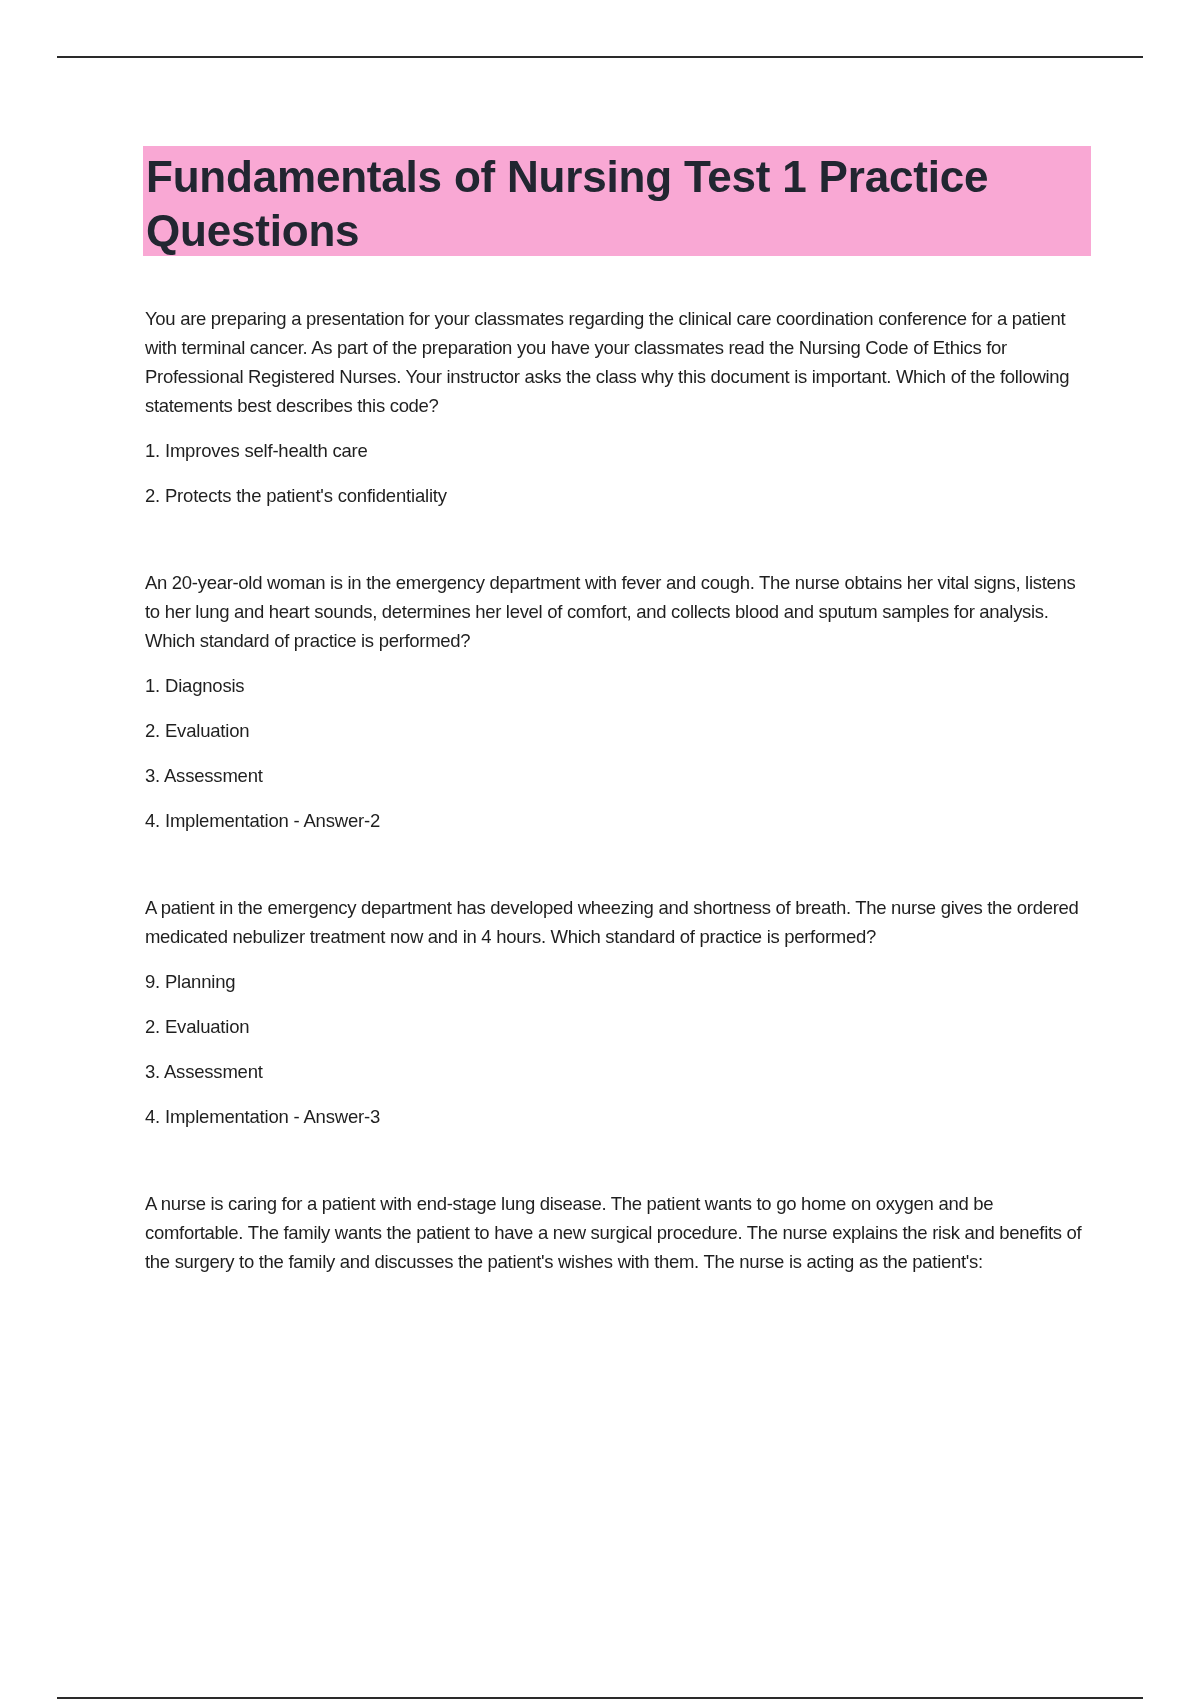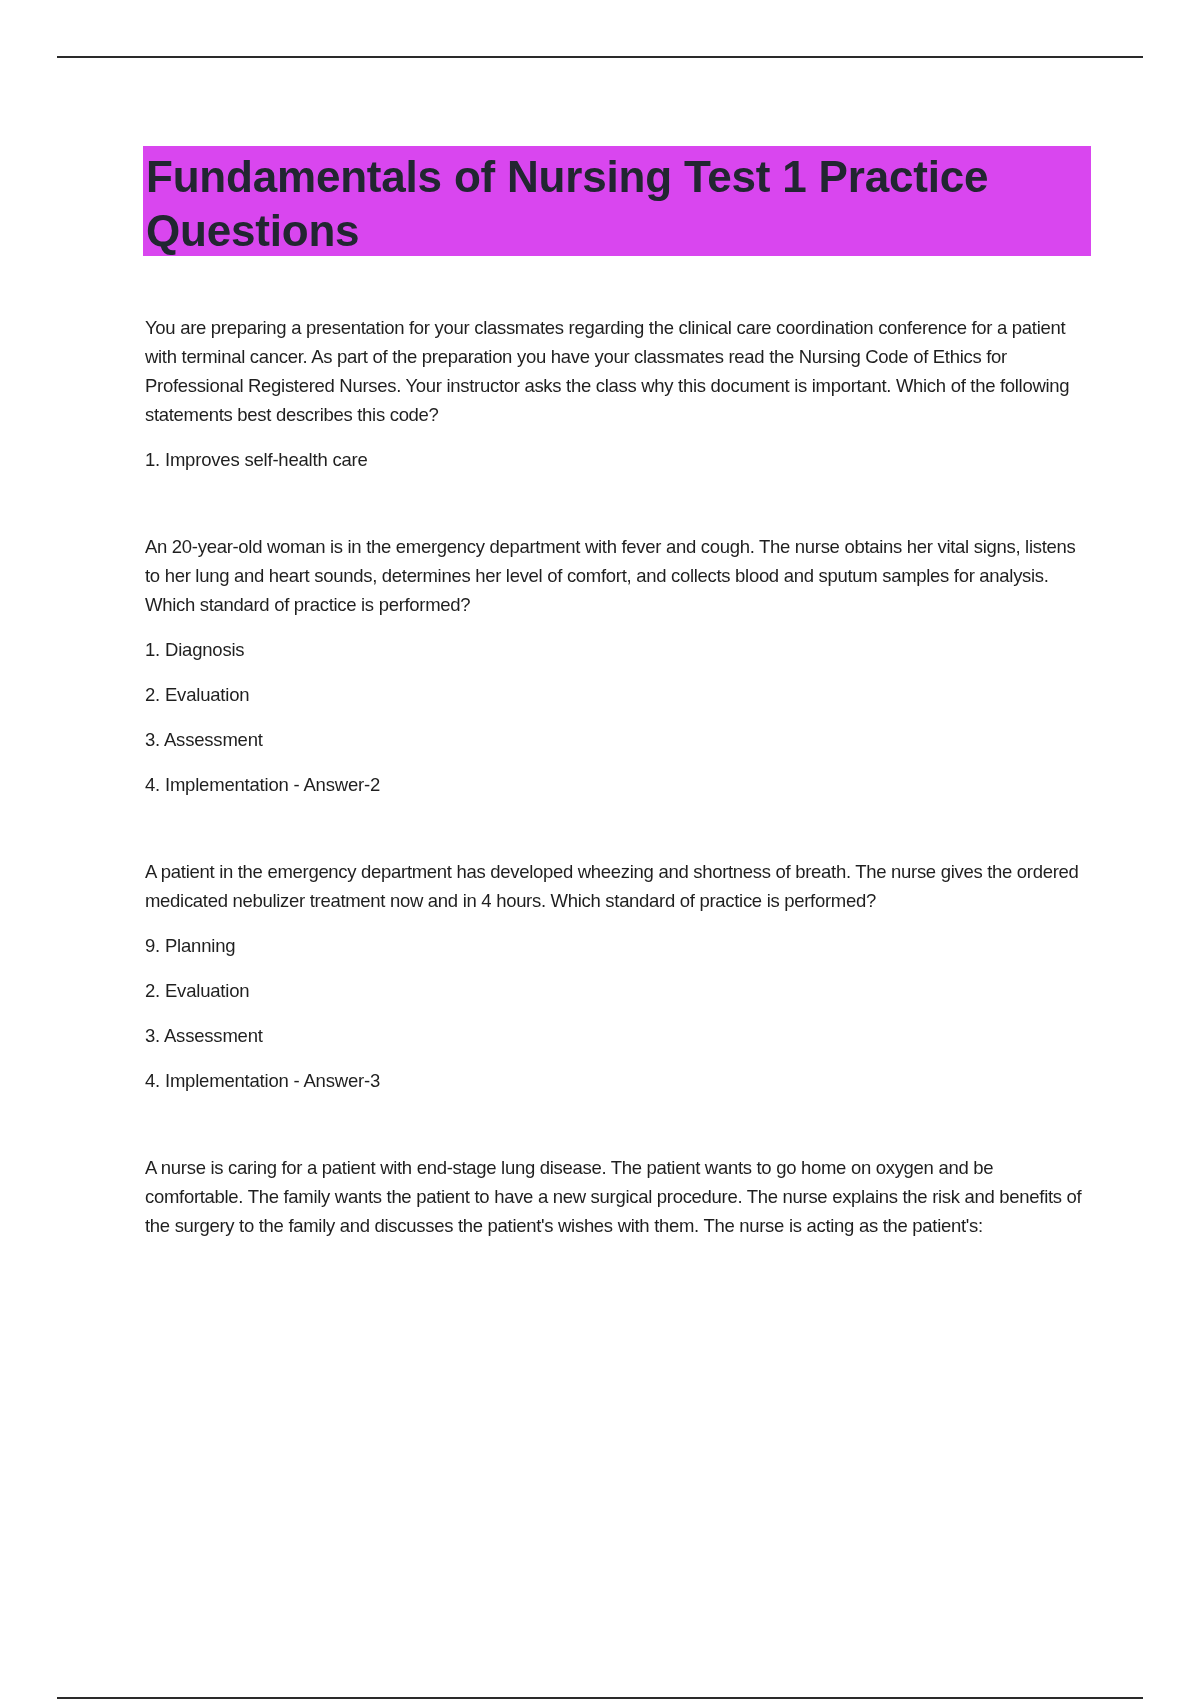--- a/index.html
+++ b/index.html
@@ -30,40 +30,40 @@
       width: 1086px;
       height: 2px;
       background: #2a2a2a;
     }
     .title-box {
       position: absolute;
       left: 143px;
       top: 146px;
       width: 948px;
       height: 110px;
-      background: #d946ef;
+      background: #f9a8d4;
     }
     .title {
       margin: 0;
       padding: 4px 0 0 3px;
       font-family: "Liberation Sans", sans-serif;
       font-weight: bold;
       font-size: 44px;
       line-height: 54px;
       color: #222631;
       letter-spacing: -0.2px;
     }
     .content {
       position: absolute;
       left: 145px;
       top: 300px;
       width: 950px;
     }
     .question {
-      margin: 13px 0 16px 0;
+      margin: 4px 0 16px 0;
       font-family: "Liberation Sans", sans-serif;
       font-size: 18.5px;
       line-height: 29px;
       color: #1f1f1f;
       letter-spacing: -0.3px;
     }
     .options {
       list-style: none;
       margin: 0;
       padding: 0;
@@ -88,20 +88,21 @@
 <div class="title-box">
   <h1 class="title">Fundamentals of Nursing Test 1 Practice Questions</h1>
 </div>
 
 <div class="content">
 
   <div class="block">
     <p class="question">You are preparing a presentation for your classmates regarding the clinical care coordination conference for a patient with terminal cancer. As part of the preparation you have your classmates read the Nursing Code of Ethics for Professional Registered Nurses. Your instructor asks the class why this document is important. Which of the following statements best describes this code?</p>
     <ul class="options">
       <li class="option">1. Improves self-health care</li>
+      <li class="option">2. Protects the patient's confidentiality</li>
     </ul>
   </div>
 
   <div class="block">
     <p class="question">An 20-year-old woman is in the emergency department with fever and cough. The nurse obtains her vital signs, listens to her lung and heart sounds, determines her level of comfort, and collects blood and sputum samples for analysis. Which standard of practice is performed?</p>
     <ul class="options">
       <li class="option">1. Diagnosis</li>
       <li class="option">2. Evaluation</li>
       <li class="option">3. Assessment</li>
       <li class="option">4. Implementation - Answer-2</li>

